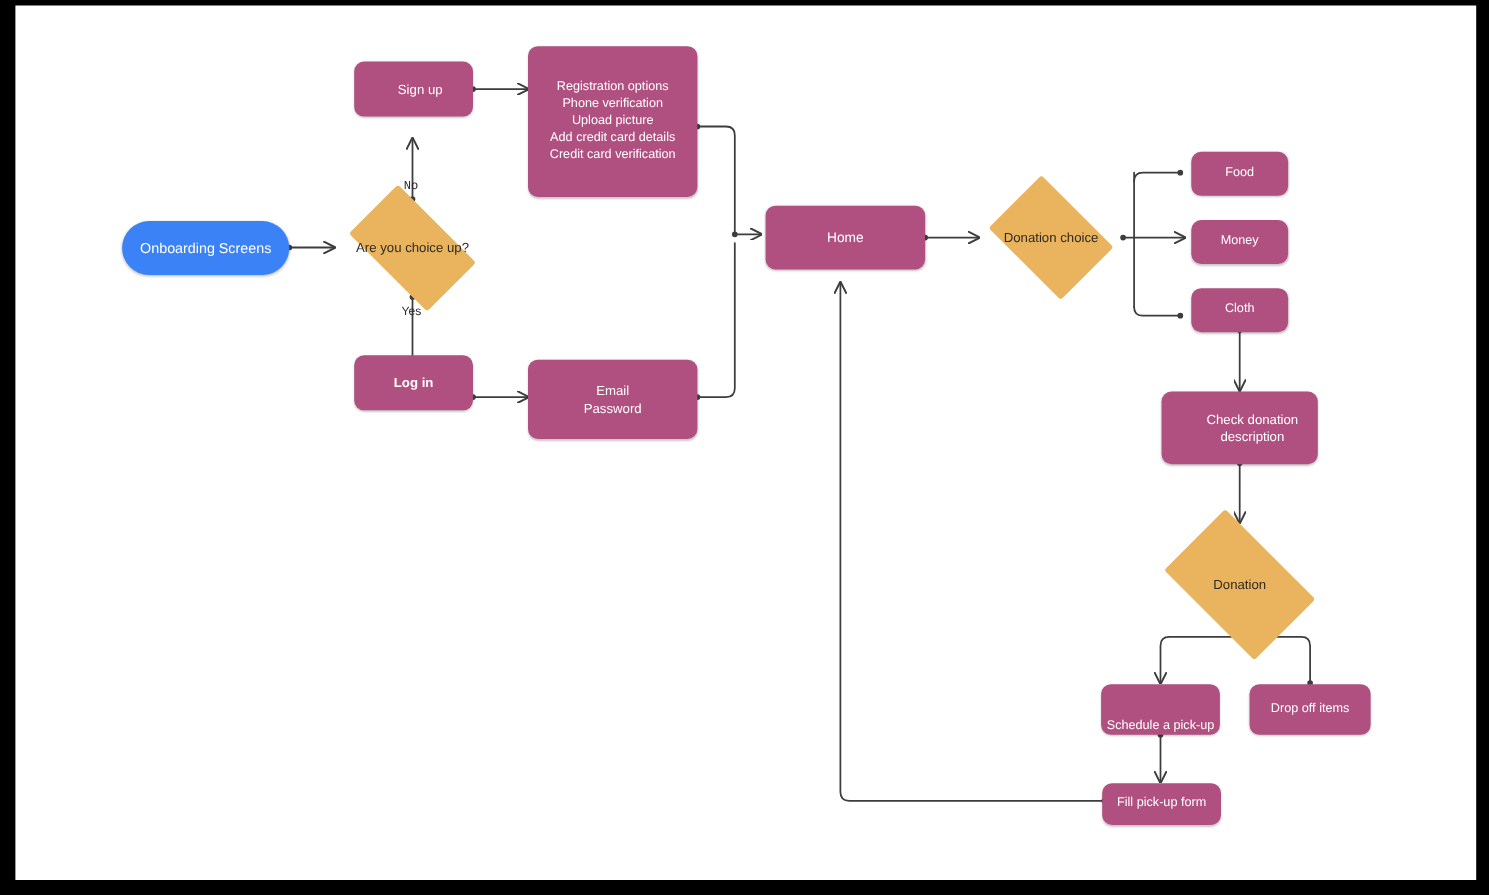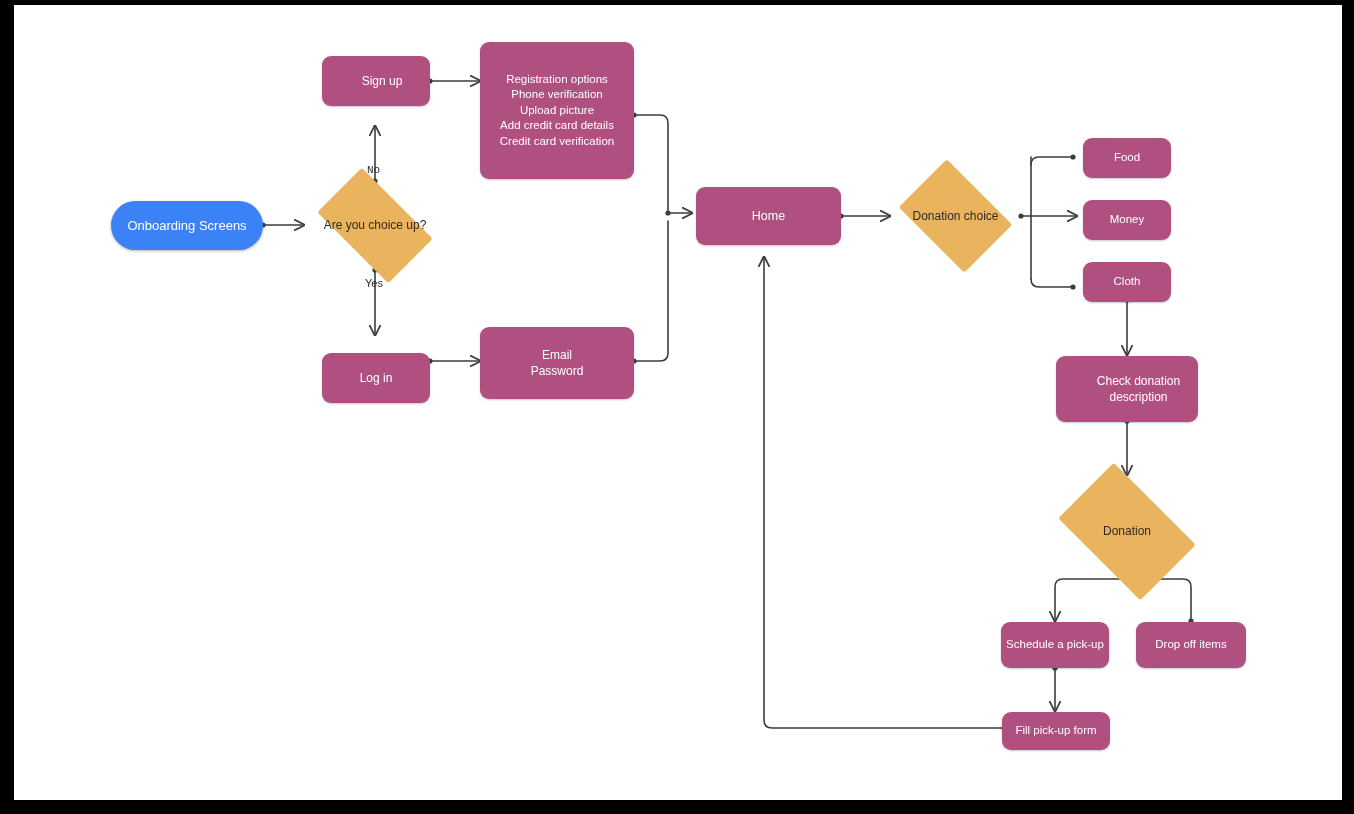--- a/index.html
+++ b/index.html
@@ -166,21 +166,21 @@
     </div>
 
     <div class="node process ml" style="left:466px; top:37px; width:154px; height:137px; font-size:11.5px;">
       <span>Registration options
 Phone verification
 Upload picture
 Add credit card details
 Credit card verification</span>
     </div>
 
-    <div class="node process" style="left:308px; top:348px; width:108px; height:50px; font-size:12px;">
+    <div class="node process" style="left:308px; top:318px; width:108px; height:50px; font-size:12px;font-weight:bold;">
       <span>Log in</span>
     </div>
 
     <div class="node process ml" style="left:466px; top:322px; width:154px; height:72px; font-size:12px;">
       <span>Email
 Password</span>
     </div>
 
     <div class="node process" style="left:682px; top:182px; width:145px; height:58px; font-size:12.5px;">
       <span>Home</span>
@@ -205,21 +205,21 @@
 
     <div class="node process" style="left:1042px; top:351px; width:142px; height:66px; font-size:12px;padding-left:23px;">
       <span>Check donation description</span>
     </div>
 
     <div class="node decision" style="left:1031px; top:471px; width:164px; height:111px; font-size:12px;">
       <span class="diamond-shape"></span>
       <span class="diamond-label">Donation</span>
     </div>
 
-    <div class="node process" style="left:987px; top:617px; width:108px; height:46px; font-size:11.5px;">
+    <div class="node process" style="left:987px; top:617px; width:108px; height:46px; font-size:11.5px;align-items:flex-end;">
       <span>Schedule a pick-up</span>
     </div>
 
     <div class="node process" style="left:1122px; top:617px; width:110px; height:46px; font-size:11.5px;">
       <span>Drop off items</span>
     </div>
 
     <div class="node process" style="left:988px; top:707px; width:108px; height:38px; font-size:11.5px;">
       <span>Fill pick-up form</span>
     </div>

